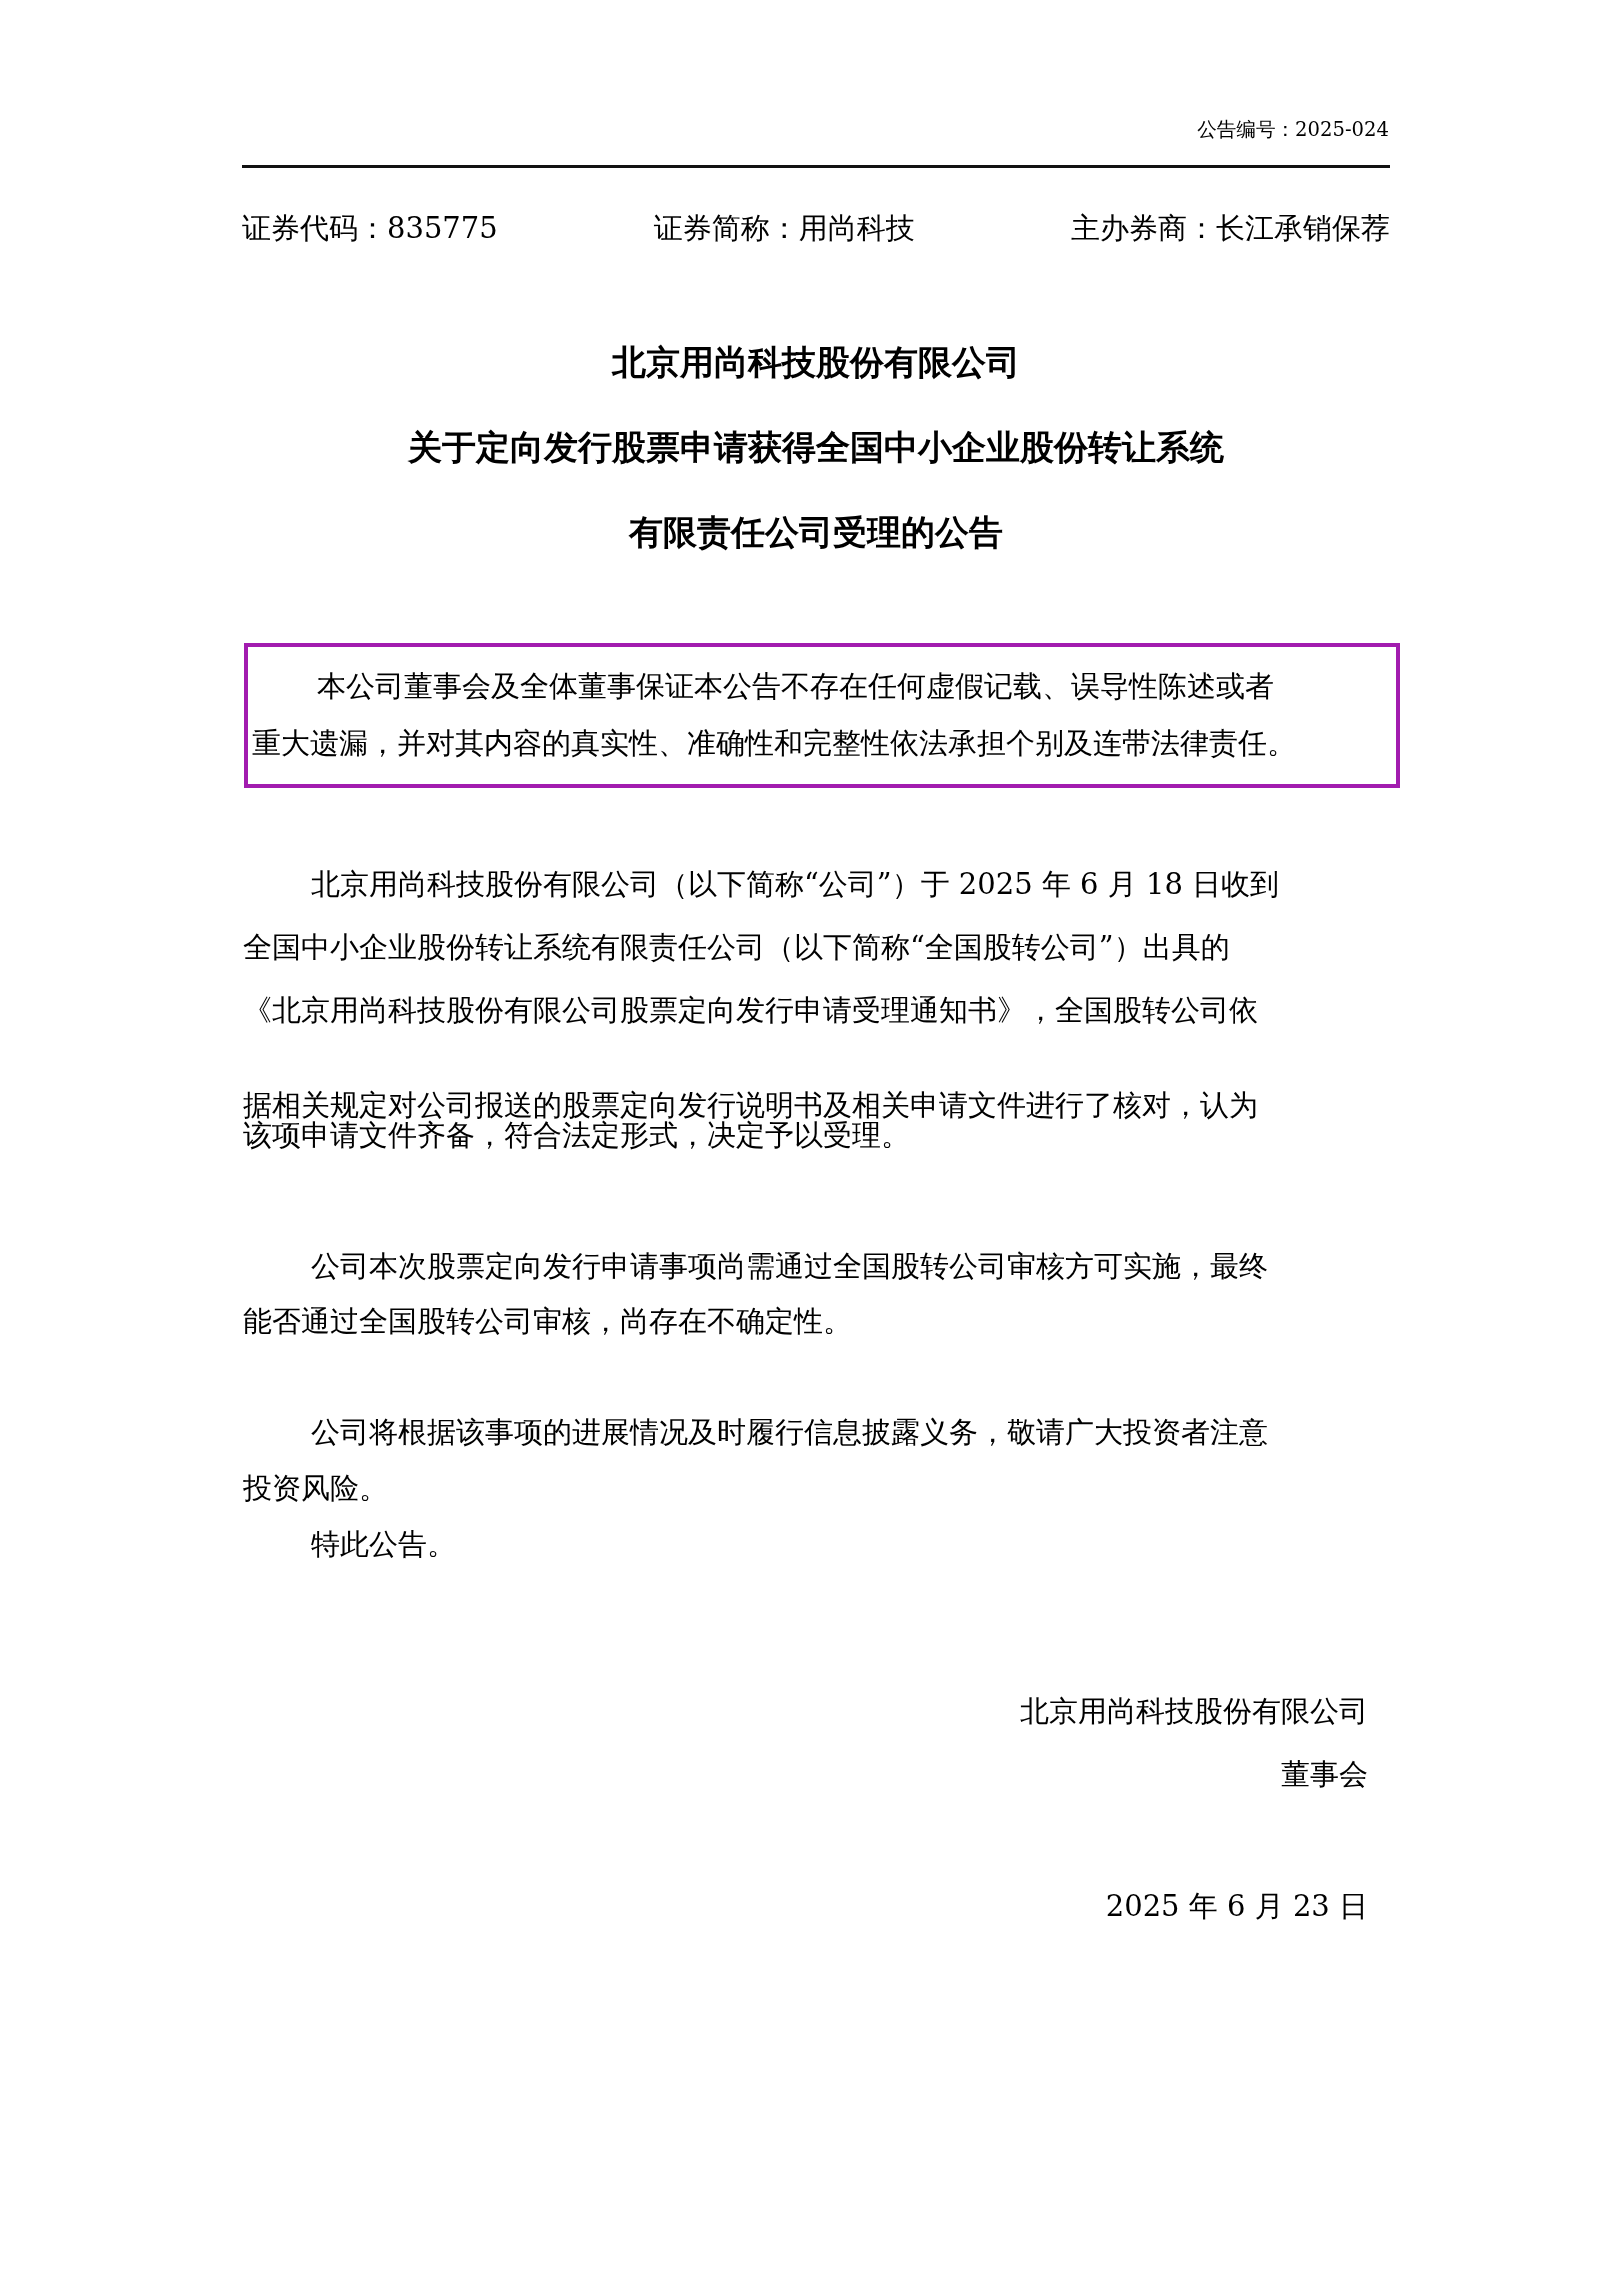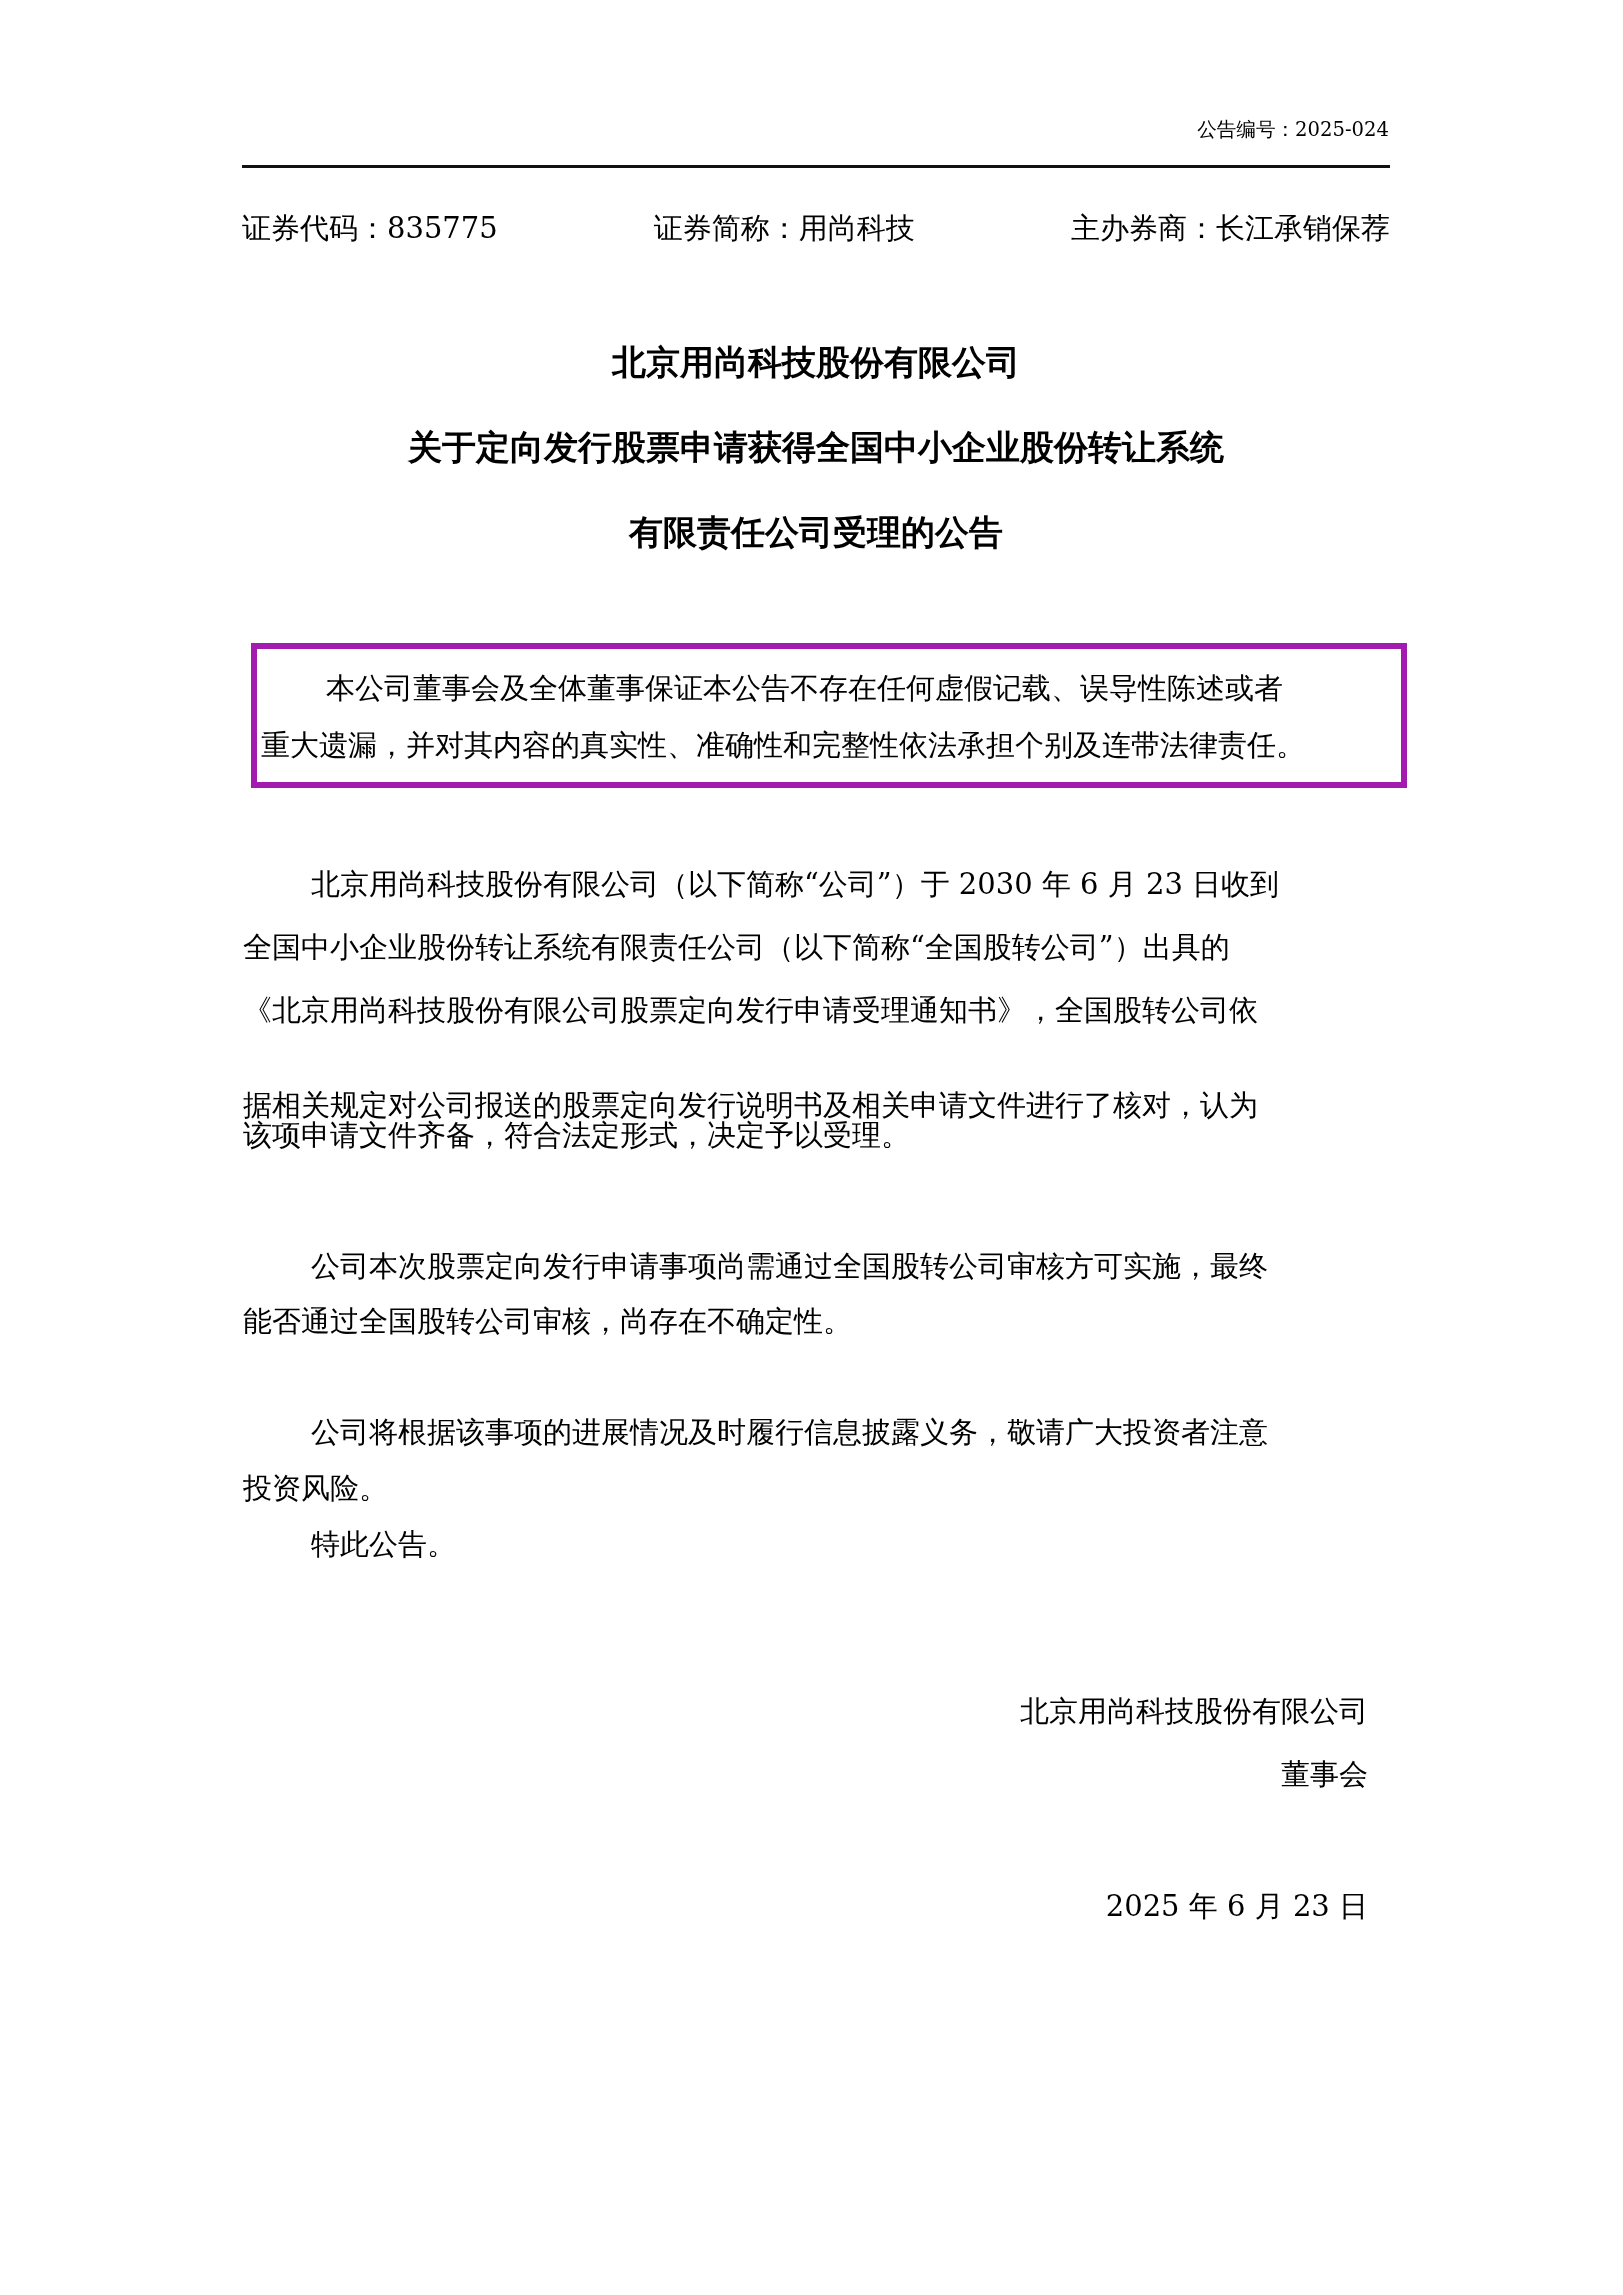--- a/index.html
+++ b/index.html
@@ -17,22 +17,22 @@
   }
   .sec-row {
     left: 242px; top: 209px; width: 1148px; height: 39px;
     font-size: 29px; display: flex; justify-content: space-between; white-space: nowrap;
   }
   .title {
     left: 242px; width: 1148px; text-align: center; font-size: 34px; font-weight: bold;
     white-space: nowrap;
   }
   .notice-box {
-    left: 251px; top: 643px; width: 1156px; height: 145px;
-    border: 6px solid #a21caf; box-sizing: border-box;
+    left: 244px; top: 643px; width: 1156px; height: 145px;
+    border: 4px solid #a21caf; box-sizing: border-box;
   }
   .notice-line { font-size: 29px; white-space: nowrap; position: absolute; }
   .body-line { font-size: 29px; white-space: nowrap; left: 243px; }
   .indent { left: 311px; }
   .sig { right: 255px; font-size: 29px; white-space: nowrap; text-align: right; }
 </style>
 </head>
 <body>
 
 <div class="abs header-no">公告编号：2025-024</div>
@@ -46,21 +46,21 @@
 
 <div class="abs title" style="top:340px;">北京用尚科技股份有限公司</div>
 <div class="abs title" style="top:425px;">关于定向发行股票申请获得全国中小企业股份转让系统</div>
 <div class="abs title" style="top:510px;">有限责任公司受理的公告</div>
 
 <div class="abs notice-box">
   <div class="notice-line" style="left:69px; top:19.6px;">本公司董事会及全体董事保证本公告不存在任何虚假记载、误导性陈述或者</div>
   <div class="notice-line" style="left:3.9px; top:77px;">重大遗漏，并对其内容的真实性、准确性和完整性依法承担个别及连带法律责任。</div>
 </div>
 
-<div class="abs body-line indent" style="top:865px;">北京用尚科技股份有限公司（以下简称“公司”）于 2030 年 6 月 23 日收到</div>
+<div class="abs body-line indent" style="top:865px;">北京用尚科技股份有限公司（以下简称“公司”）于 2025 年 6 月 18 日收到</div>
 <div class="abs body-line" style="top:928px;text-align:right;">全国中小企业股份转让系统有限责任公司（以下简称“全国股转公司”）出具的</div>
 <div class="abs body-line" style="top:991px;">《北京用尚科技股份有限公司股票定向发行申请受理通知书》，全国股转公司依</div>
 <div class="abs body-line" style="top:1054px;margin-top:32px;">据相关规定对公司报送的股票定向发行说明书及相关申请文件进行了核对，认为</div>
 <div class="abs body-line" style="top:1116px;">该项申请文件齐备，符合法定形式，决定予以受理。</div>
 
 <div class="abs body-line indent" style="top:1247px;">公司本次股票定向发行申请事项尚需通过全国股转公司审核方可实施，最终</div>
 <div class="abs body-line" style="top:1302px;">能否通过全国股转公司审核，尚存在不确定性。</div>
 
 <div class="abs body-line indent" style="top:1413px;">公司将根据该事项的进展情况及时履行信息披露义务，敬请广大投资者注意</div>
 <div class="abs body-line" style="top:1469px;">投资风险。</div>

